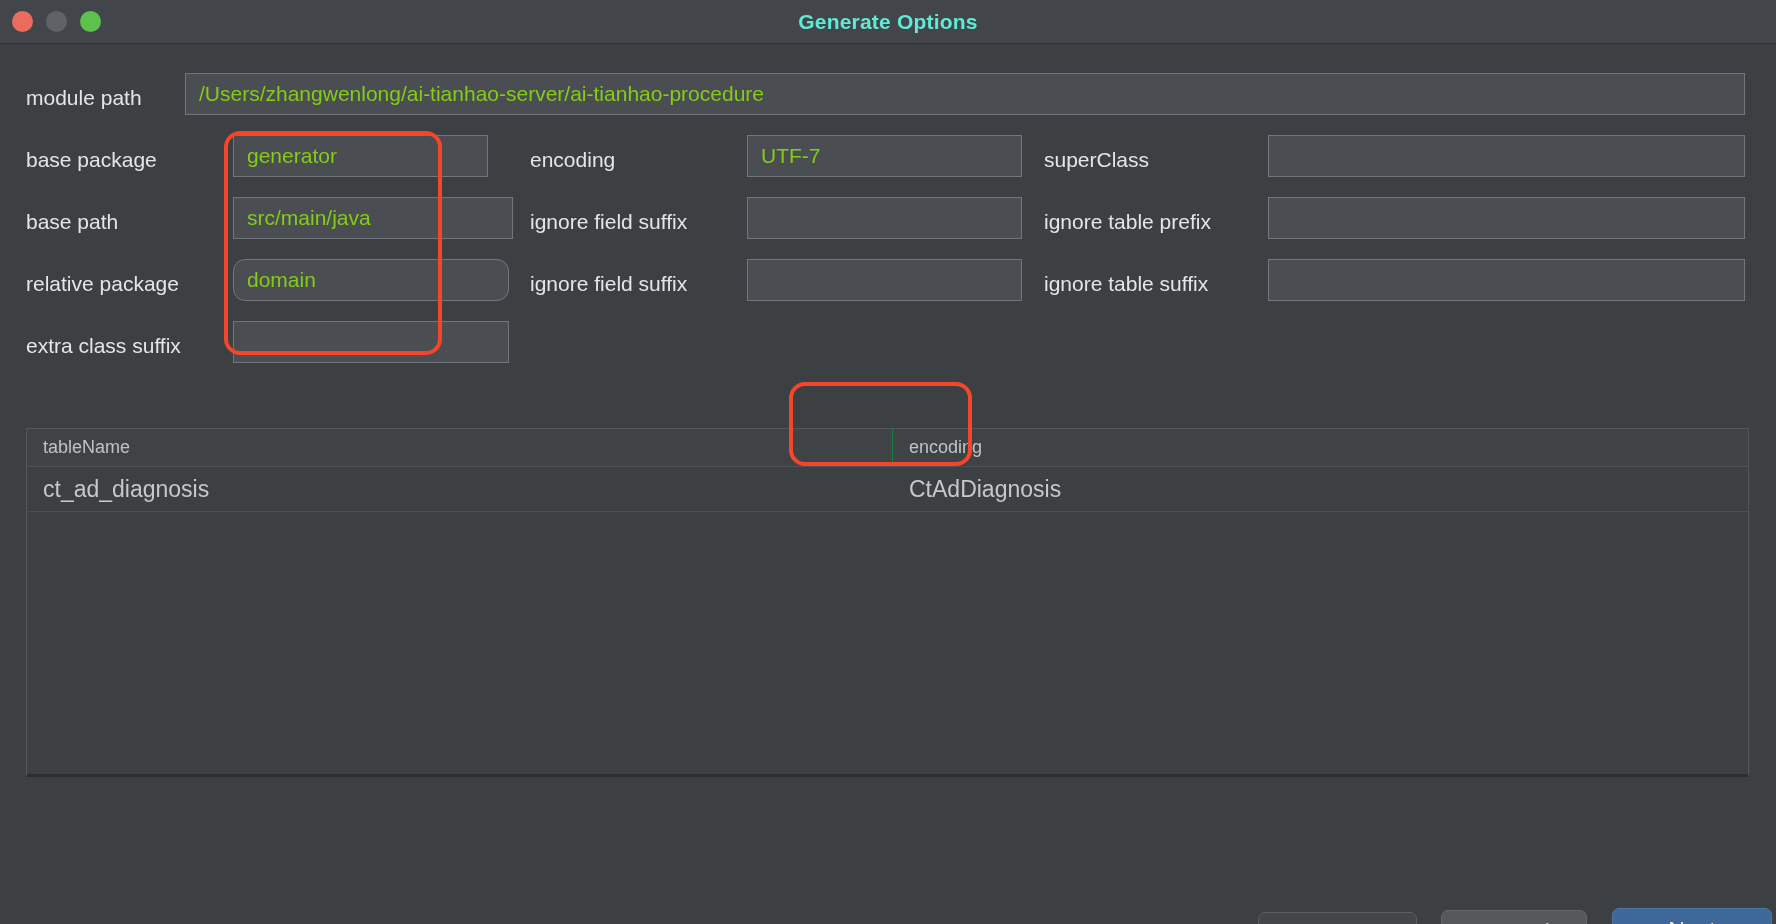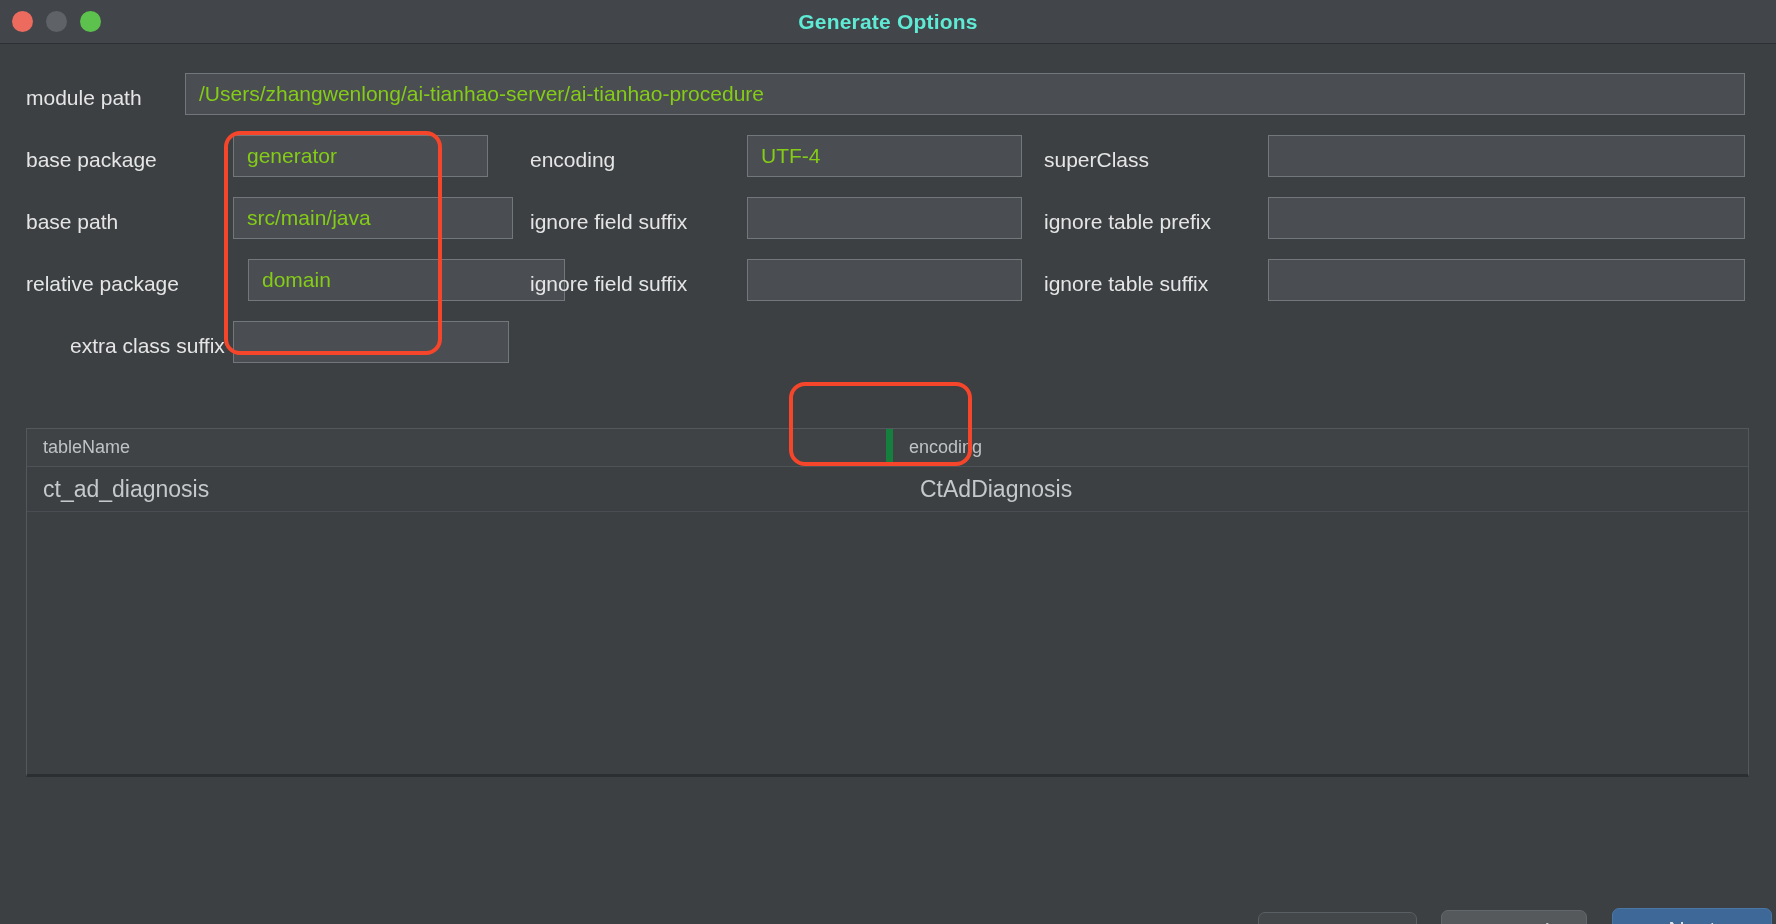--- a/index.html
+++ b/index.html
@@ -114,27 +114,26 @@
     background: #3f4346;
   }
   .th {
     font-size: 18px;
     color: #c0c3c6;
     display: flex;
     align-items: center;
     padding-left: 16px;
     box-sizing: border-box;
   }
-  .th.col1 { width: 866px; border-right: 7px solid #15803d; text-align: center; }
+  .th.col1 { width: 866px; border-right: 1px solid #15803d; text-align: center; }
   .th.col2 { flex: 1; }
   .trow {
     display: flex;
     height: 44px;
     border-bottom: 1px solid #4a4e52;
-    gap: 11px;
   }
   .td {
     font-size: 23px;
     color: #c6c9cb;
     display: flex;
     align-items: center;
     padding-left: 16px;
     box-sizing: border-box;
   }
   .td.col1 { width: 866px; }
@@ -182,44 +181,44 @@
 
 <div class="dialog-body">
 
   <div class="field-label" style="left:26px; top:42px;">module path</div>
   <div class="textfield" style="left:185px; top:28px; width:1560px;" title="/Users/zhangwenlong/ai-tianhao-server/ai-tianhao-procedure">/Users/zhangwenlong/ai-tianhao-server/ai-tianhao-procedure</div>
 
   <div class="field-label" style="left:26px; top:104px;">base package</div>
   <div class="textfield" style="left:233px; top:90px; width:255px;">generator</div>
 
   <div class="field-label" style="left:530px; top:104px;">encoding</div>
-  <div class="textfield" style="left:747px; top:90px; width:275px;">UTF-4</div>
+  <div class="textfield" style="left:747px; top:90px; width:275px;">UTF-7</div>
 
   <div class="field-label" style="left:1044px; top:104px;">superClass</div>
   <div class="textfield" style="left:1268px; top:90px; width:477px;"></div>
 
   <div class="field-label" style="left:26px; top:166px;">base path</div>
   <div class="textfield" style="left:233px; top:152px; width:280px;">src/main/java</div>
 
   <div class="field-label" style="left:530px; top:166px;">ignore field suffix</div>
   <div class="textfield" style="left:747px; top:152px; width:275px;"></div>
 
   <div class="field-label" style="left:1044px; top:166px;">ignore table prefix</div>
   <div class="textfield" style="left:1268px; top:152px; width:477px;"></div>
 
   <div class="field-label" style="left:26px; top:228px;">relative package</div>
-  <div class="textfield" style="left:248px; top:214px; width:317px;">domain</div>
+  <div class="textfield" style="left:233px; top:214px; width:276px;border-radius:12px;">domain</div>
 
   <div class="field-label" style="left:530px; top:228px;">ignore field suffix</div>
   <div class="textfield" style="left:747px; top:214px; width:275px;"></div>
 
   <div class="field-label" style="left:1044px; top:228px;">ignore table suffix</div>
   <div class="textfield" style="left:1268px; top:214px; width:477px;"></div>
 
-  <div class="field-label" style="left:26px; top:290px;margin-left:44px;">extra class suffix</div>
+  <div class="field-label" style="left:26px; top:290px;">extra class suffix</div>
   <div class="textfield" style="left:233px; top:276px; width:276px;"></div>
 
   <div class="annot" style="left:224px; top:86px; width:218px; height:224px;"></div>
 
   <div class="table-panel">
     <div class="thead">
       <div class="th col1">tableName</div>
       <div class="th col2">encoding</div>
     </div>
     <div class="trow">

